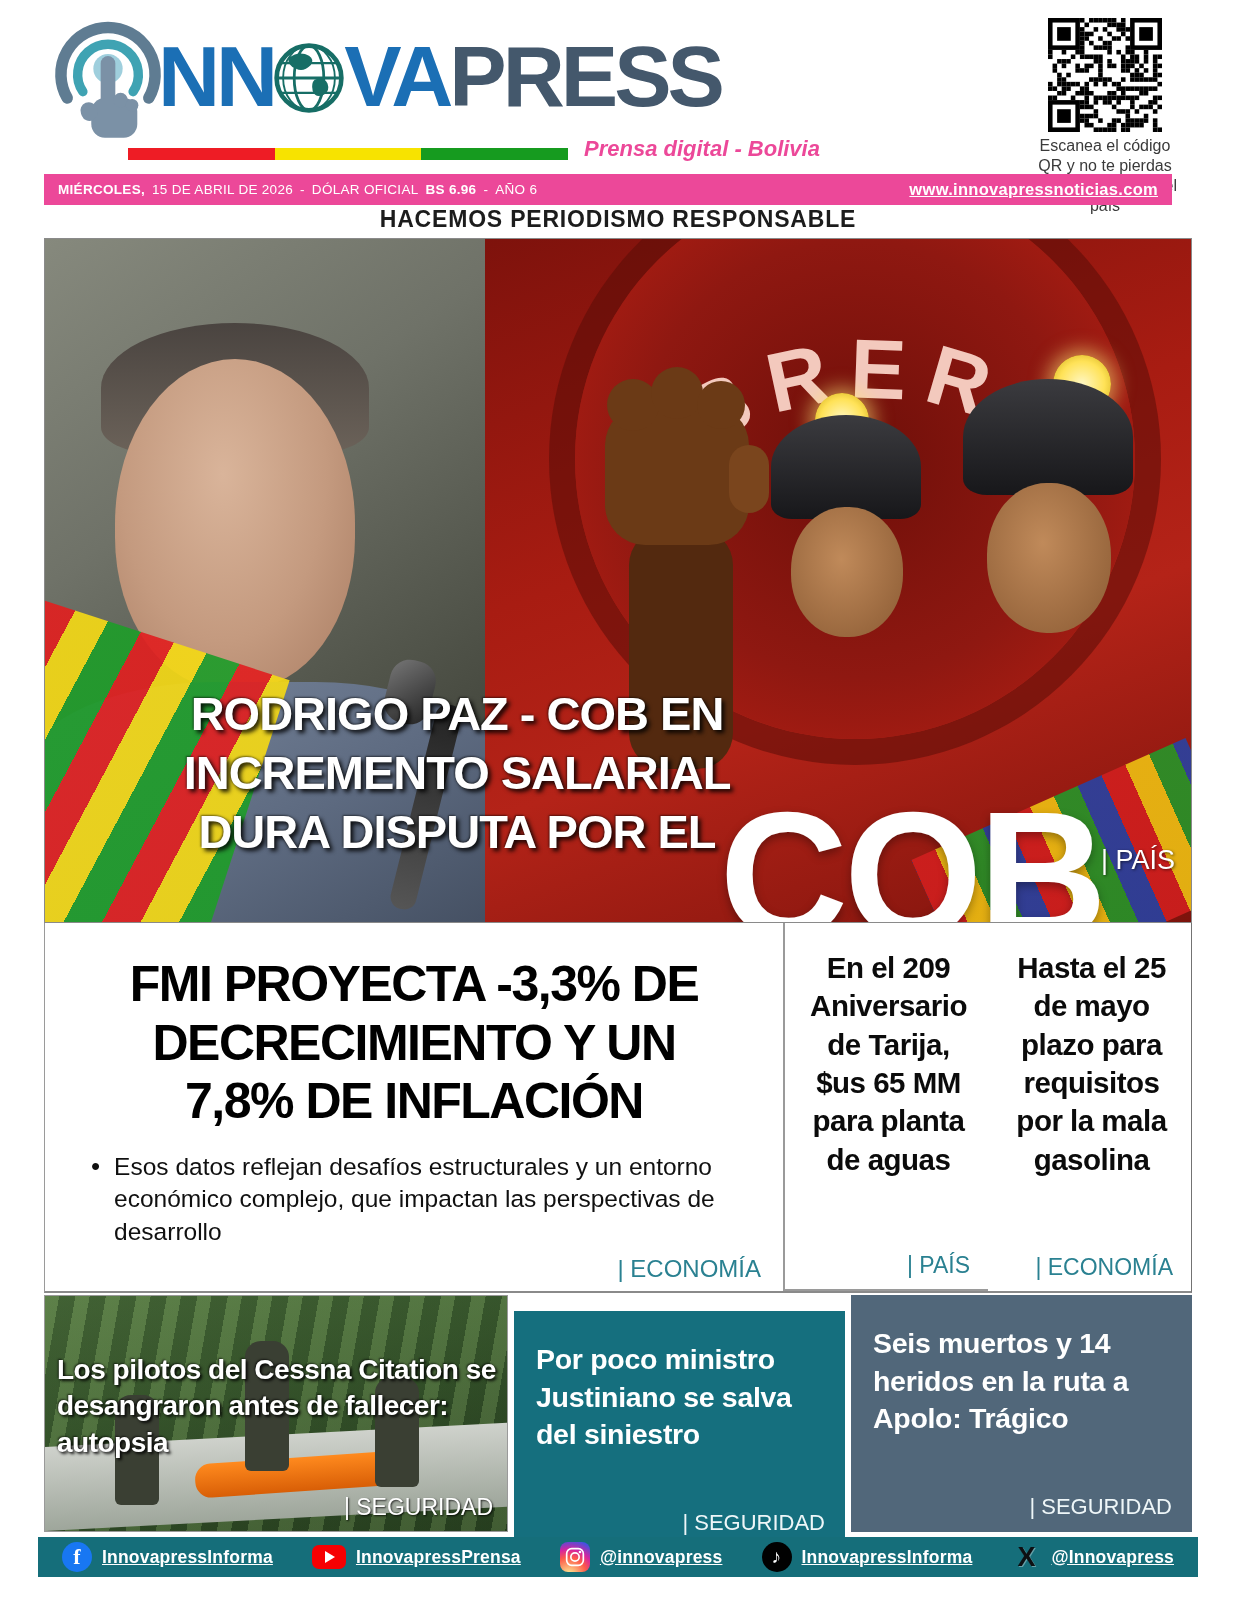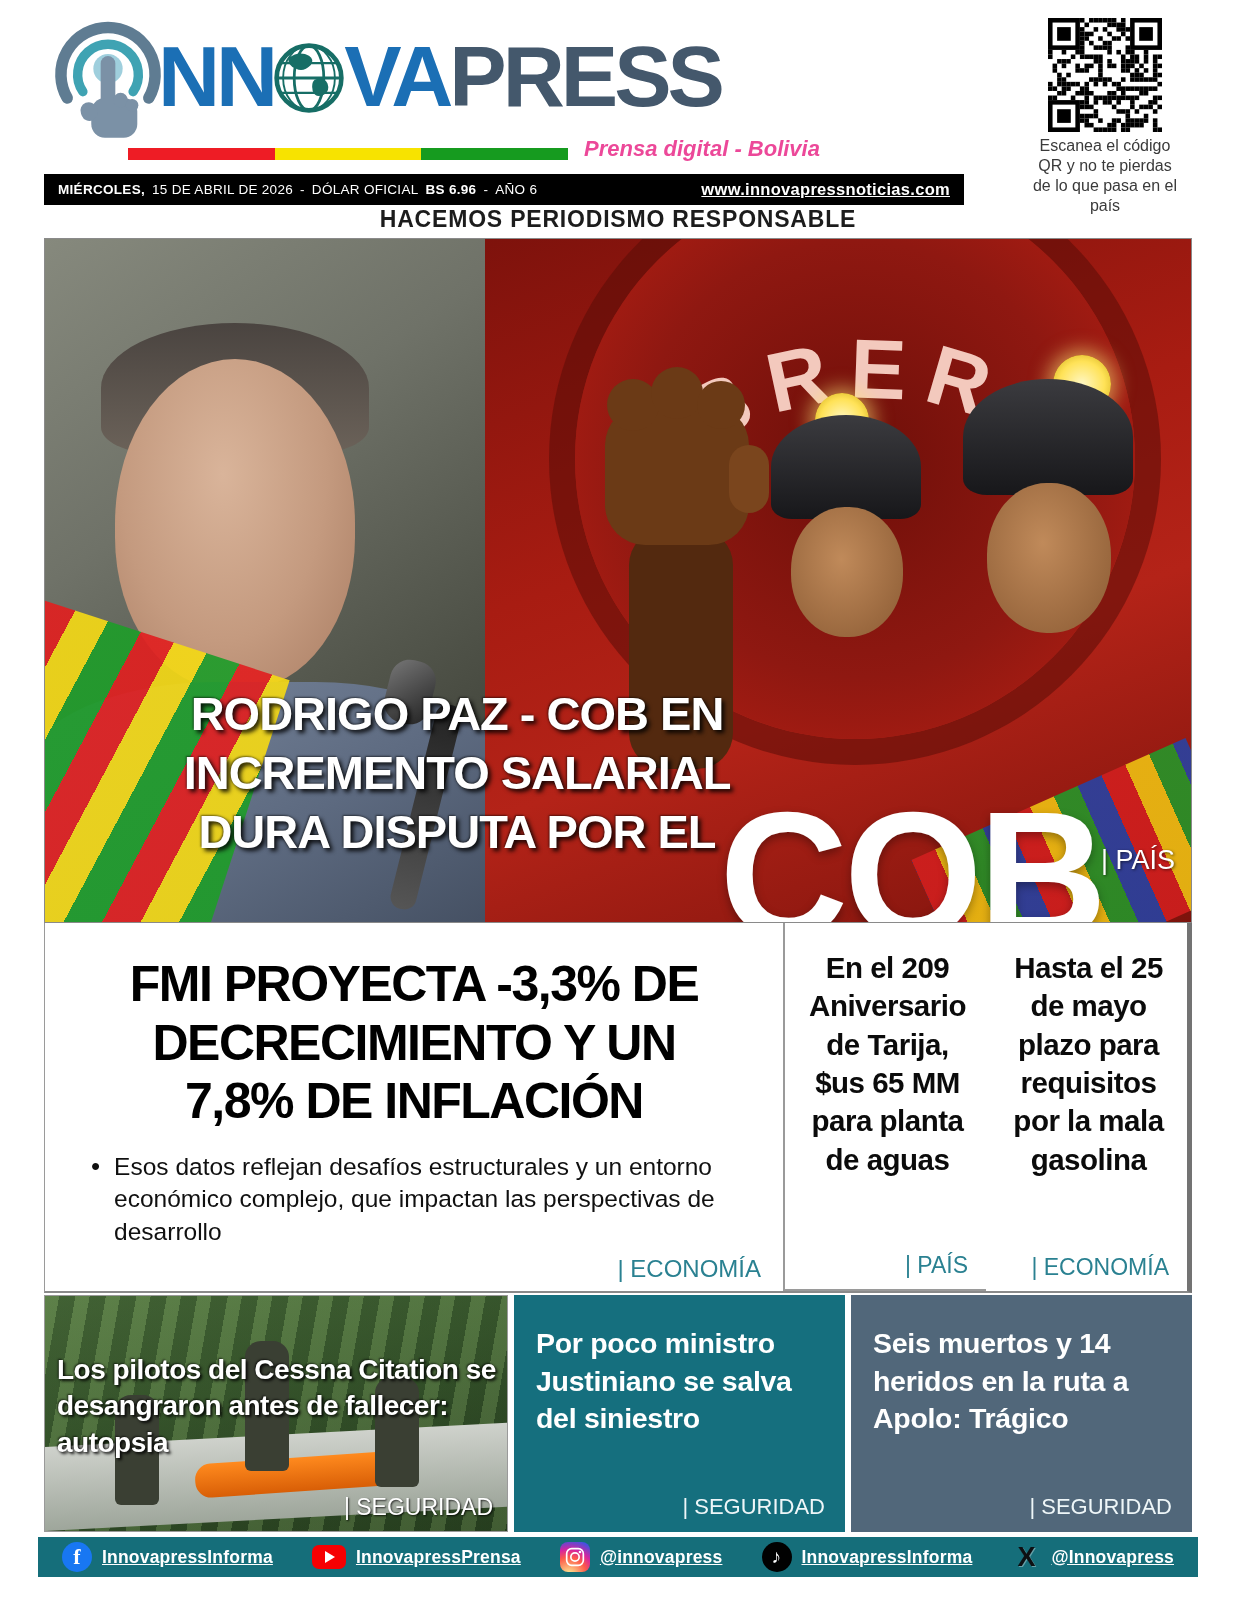--- a/index.html
+++ b/index.html
@@ -15,21 +15,21 @@
   .globe-icon{width:74px;height:74px;margin:0 -2px;position:relative;top:2px;}
   .flag-stripe{position:absolute;left:84px;top:140px;width:440px;height:12px;display:flex;}
   .flag-stripe div{flex:1;}
   .tagline{position:absolute;left:540px;top:128px;font-size:22px;font-weight:bold;font-style:italic;color:#ec4899;letter-spacing:0;}
 
   .qr-block{position:absolute;right:56px;top:18px;width:150px;text-align:center;}
   .qr-svg{width:114px;height:114px;display:block;margin:0 auto;}
   .qr-caption{margin-top:4px;font-size:16px;line-height:1.25;color:#3a3a3a;}
 
   
-  .infobar{position:absolute;left:44px;top:174px;width:920px;height:31px;background:#000000;color:#fff;
+  .infobar{position:absolute;left:44px;top:174px;width:1128px;height:31px;background:#ec4899;color:#fff;
            display:flex;align-items:center;justify-content:space-between;box-sizing:border-box;padding:0 14px;}
   .infobar .left{font-size:13.5px;letter-spacing:.3px;display:flex;gap:7px;align-items:baseline;}
   .ib-bold{font-weight:bold;}
   .ib-norm{font-weight:normal;}
   .website{font-size:16.5px;font-weight:bold;color:#fff;text-decoration:underline;letter-spacing:.3px;cursor:pointer;}
 
   .slogan{position:absolute;left:0;top:206px;width:100%;text-align:center;font-size:23px;font-weight:bold;
           color:#1c1c1c;letter-spacing:.8px;}
 
   
@@ -62,21 +62,21 @@
   .hero-headline{position:absolute;left:28px;top:446px;width:768px;text-align:center;color:#fff;
         font-size:47px;font-weight:bold;line-height:1.25;letter-spacing:-1px;
         text-shadow:3px 3px 4px rgba(0,0,0,.85),-1px -1px 2px rgba(0,0,0,.5);}
   .hero-cob{position:absolute;right:88px;bottom:-42px;font-size:178px;font-weight:bold;color:#fff;line-height:1;
         letter-spacing:-4px;text-shadow:0 4px 10px rgba(0,0,0,.35);}
   .hero-section{position:absolute;right:16px;bottom:46px;color:#fff;font-size:27px;font-weight:normal;
         text-shadow:1px 1px 3px rgba(0,0,0,.6);}
 
   
   .main-row{position:absolute;left:44px;top:923px;width:1148px;height:370px;display:flex;box-sizing:border-box;
-        border-left:1px solid #9a9a9a;border-right:5px solid #737373;border-bottom:2px solid #8a8a8a;}
+        border-left:1px solid #9a9a9a;border-right:1px solid #737373;border-bottom:2px solid #8a8a8a;}
   .main-story{position:relative;width:740px;box-sizing:border-box;border-right:2px solid #9a9a9a;}
   .main-headline{margin:32px 10px 0;text-align:center;font-size:50px;font-weight:bold;color:#000;
         line-height:1.17;letter-spacing:-1.5px;}
   .main-bullet{margin:20px 20px 0 46px;display:flex;gap:14px;font-size:24.5px;color:#101010;line-height:1.33;font-weight:normal;}
   .main-bullet .dot{font-size:26px;line-height:1.2;}
   .section-label{color:#2a8191;font-weight:normal;}
   .main-section{position:absolute;right:22px;bottom:8px;font-size:24px;}
   .side-col{position:relative;flex:1;display:flex;flex-direction:row;text-align:center;}
   .side-story{position:relative;flex:1;box-sizing:border-box;padding:26px 18px 0 22px;}
   .side-story.first{border-bottom:2px solid #9a9a9a;}
@@ -88,21 +88,21 @@
   .card-photo{left:44px;width:464px;border:1px solid #9a9a9a;
         background:linear-gradient(165deg,#4f7040 0%,#3c5a31 40%,#2e4626 70%,#24381e 100%);}
   .jungle{position:absolute;inset:0;background:repeating-linear-gradient(100deg,rgba(120,160,90,.35) 0 14px,rgba(40,70,30,.35) 14px 30px);}
   .ground{position:absolute;left:0;bottom:0;width:100%;height:84px;background:linear-gradient(#cfd2cc,#9ea69b);transform:skewY(-3deg);transform-origin:left;}
   .stretcher{position:absolute;left:150px;bottom:40px;width:220px;height:34px;border-radius:16px;background:linear-gradient(#ff8a1e,#d85e06);transform:rotate(-4deg);}
   .fig{position:absolute;width:44px;height:110px;border-radius:16px 16px 6px 6px;background:#3a3f33;}
   .card-photo-headline{position:absolute;left:12px;top:56px;width:440px;color:#fff;font-size:28px;font-weight:bold;
         line-height:1.3;letter-spacing:-.5px;text-shadow:2px 2px 3px rgba(0,0,0,.9),-1px -1px 2px rgba(0,0,0,.6);}
   .card-photo-section{position:absolute;right:14px;bottom:10px;color:#fff;font-size:23px;
         text-shadow:1px 1px 2px rgba(0,0,0,.8);}
-  .card-teal{left:514px;width:331px;background:#156f7e;padding:30px 22px;}
+  .card-teal{left:514px;width:331px;background:#156f7e;padding:30px 22px;margin-top:16px;}
   .card-slate{left:851px;width:341px;background:#51677a;padding:30px 22px;}
   .card-headline{color:#fff;font-size:28.5px;font-weight:bold;line-height:1.32;letter-spacing:-.3px;}
   .card-section{position:absolute;right:20px;bottom:12px;color:#eef6f8;font-size:22px;}
 
   
   .footer{position:absolute;left:38px;top:1537px;width:1160px;height:40px;background:#156e7a;
         display:flex;align-items:center;justify-content:space-between;box-sizing:border-box;padding:0 24px;}
   .social{display:flex;align-items:center;gap:10px;cursor:pointer;}
   .social .handle{color:#fff;font-size:17.5px;font-weight:bold;text-decoration:underline;letter-spacing:.2px;}
   .ic{width:30px;height:30px;display:flex;align-items:center;justify-content:center;flex:0 0 auto;}

